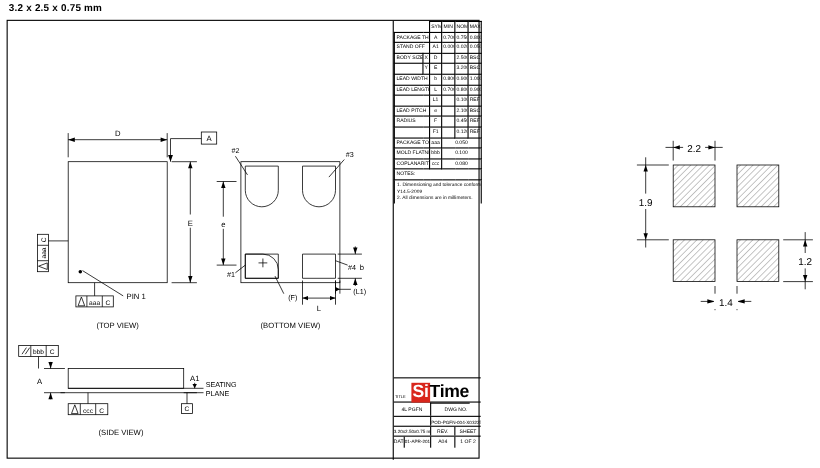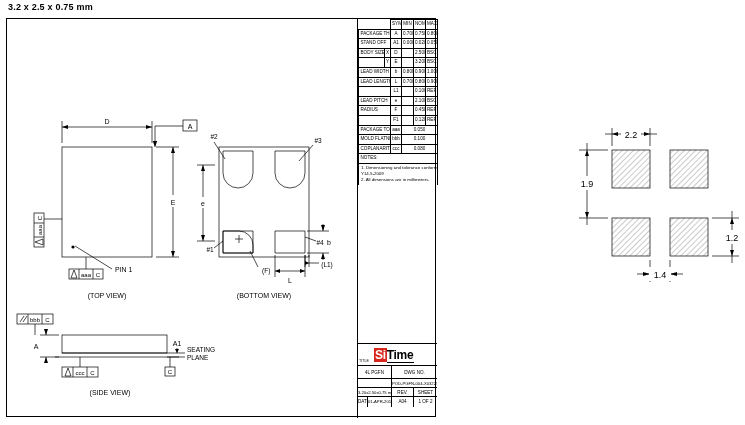--- a/index.html
+++ b/index.html
@@ -94,21 +94,21 @@
     position: absolute;
     left: 0; top: 0;
     width: 100%;
     height: 22px;
     border-bottom: 0.5px solid #000;
     box-sizing: border-box;
   }
   .logo {
     position: absolute;
     left: 3px; top: 4px;
-    font-size: 12px;
+    font-size: 16px;
     font-weight: bold;
     font-family: "Liberation Sans", sans-serif;
     letter-spacing: -0.3px;
     padding-left: 13px;
   }
   .logo .si {
     background: #d9261c;
     color: #fff;
     padding: 0 1px;
     display: inline-block;

